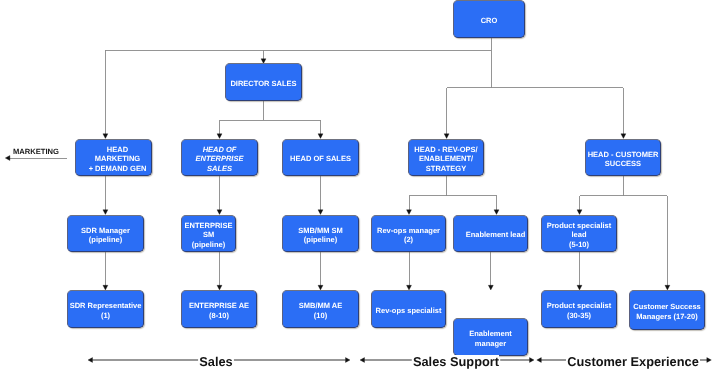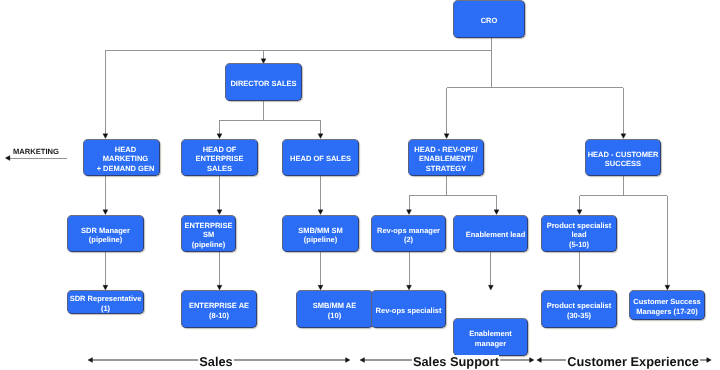--- a/index.html
+++ b/index.html
@@ -95,24 +95,24 @@
       <path d="M711.3,360 L706.8,357.6 L706.8,362.4 Z" fill="#111111" stroke="#111111" stroke-width="0.35" stroke-linejoin="miter"></path>
     </svg>
 
   <div id="nodes-layer">
     <div class="node" style="left:453px;top:0px;width:72px;height:38px;">
       <span class="lbl"><span>CRO</span></span>
     </div>
     <div class="node" style="left:225px;top:63px;width:77px;height:38px;">
       <span class="lbl"><span>DIRECTOR SALES</span></span>
     </div>
-    <div class="node" style="left:83px;top:139px;width:77px;height:37px;padding-left:8px;">
+    <div class="node" style="left:75px;top:139px;width:77px;height:37px;padding-left:8px;">
       <span class="lbl"><span>HEAD MARKETING</span><br><span>+ DEMAND GEN</span></span>
     </div>
-    <div class="node" style="left:181px;top:139px;width:77px;height:37px;">
+    <div class="node" style="left:181px;top:139px;width:77px;height:37px;font-style:italic;">
       <span class="lbl"><span>HEAD OF</span><br><span>ENTERPRISE</span><br><span>SALES</span></span>
     </div>
     <div class="node" style="left:282px;top:139px;width:77px;height:37px;">
       <span class="lbl"><span>HEAD OF SALES</span></span>
     </div>
     <div class="node" style="left:408px;top:139px;width:76px;height:37px;">
       <span class="lbl"><span>HEAD - REV-OPS/</span><br><span>ENABLEMENT/</span><br><span>STRATEGY</span></span>
     </div>
     <div class="node" style="left:585px;top:139px;width:76px;height:37px;">
       <span class="lbl"><span>HEAD - CUSTOMER</span><br><span>SUCCESS</span></span>
@@ -128,39 +128,39 @@
     </div>
     <div class="node" style="left:371px;top:215px;width:75px;height:37px;">
       <span class="lbl"><span>Rev-ops manager</span><br><span>(2)</span></span>
     </div>
     <div class="node" style="left:453px;top:215px;width:75px;height:37px;padding-left:10px;">
       <span class="lbl"><span>Enablement lead</span></span>
     </div>
     <div class="node" style="left:541px;top:215px;width:76px;height:37px;">
       <span class="lbl"><span>Product specialist</span><br><span>lead</span><br><span>(5-10)</span></span>
     </div>
-    <div class="node" style="left:67px;top:290px;width:77px;height:24px;">
+    <div class="node" style="left:67px;top:290px;width:77px;height:38px;">
       <span class="lbl"><span>SDR Representative</span><br><span>(1)</span></span>
     </div>
     <div class="node" style="left:181px;top:290px;width:76px;height:38px;">
       <span class="lbl"><span>ENTERPRISE AE</span><br><span>(8-10)</span></span>
     </div>
-    <div class="node" style="left:296px;top:290px;width:77px;height:38px;">
+    <div class="node" style="left:282px;top:290px;width:77px;height:38px;">
       <span class="lbl"><span>SMB/MM AE</span><br><span>(10)</span></span>
     </div>
     <div class="node" style="left:371px;top:290px;width:75px;height:38px;">
       <span class="lbl"><span>Rev-ops specialist</span></span>
     </div>
     <div class="node" style="left:453px;top:290px;width:75px;height:38px;margin-top:28px;">
       <span class="lbl"><span>Enablement</span><br><span>manager</span></span>
     </div>
     <div class="node" style="left:541px;top:290px;width:76px;height:38px;">
       <span class="lbl"><span>Product specialist</span><br><span>(30-35)</span></span>
     </div>
-    <div class="node" style="left:629px;top:290px;width:76px;height:30px;">
+    <div class="node" style="left:629px;top:290px;width:76px;height:40px;">
       <span class="lbl"><span>Customer Success</span><br><span>Managers (17-20)</span></span>
     </div>
   </div>
 
   <div class="sidelabel" id="sidelabel-marketing" style="left: 13px; top: 148.1px;">MARKETING</div>
 
   <div class="seclabel" id="seclabel-0" style="top: 354.5px; left: 199.273px;">Sales</div>
   <div class="seclabel" id="seclabel-2" style="top: 354.5px; left: 567.211px;">Customer Experience</div>
   <div class="seclabel" id="seclabel-1" style="top: 354.5px; left: 412.977px;">Sales Support</div>
 </div>

